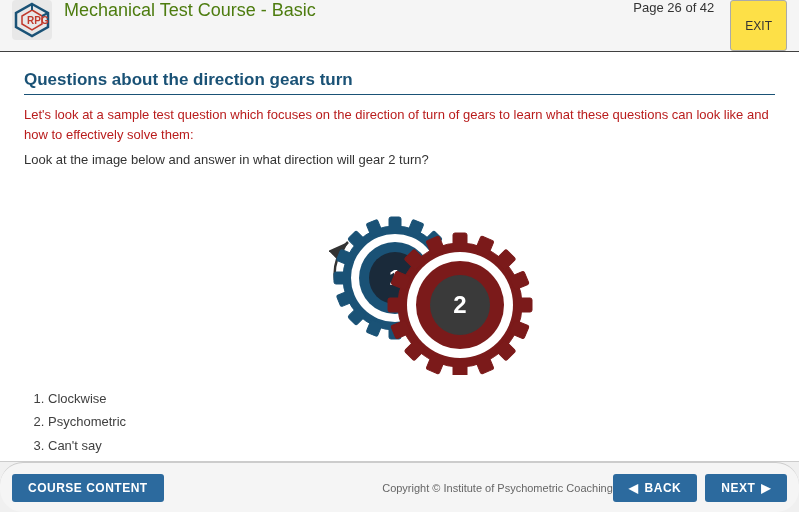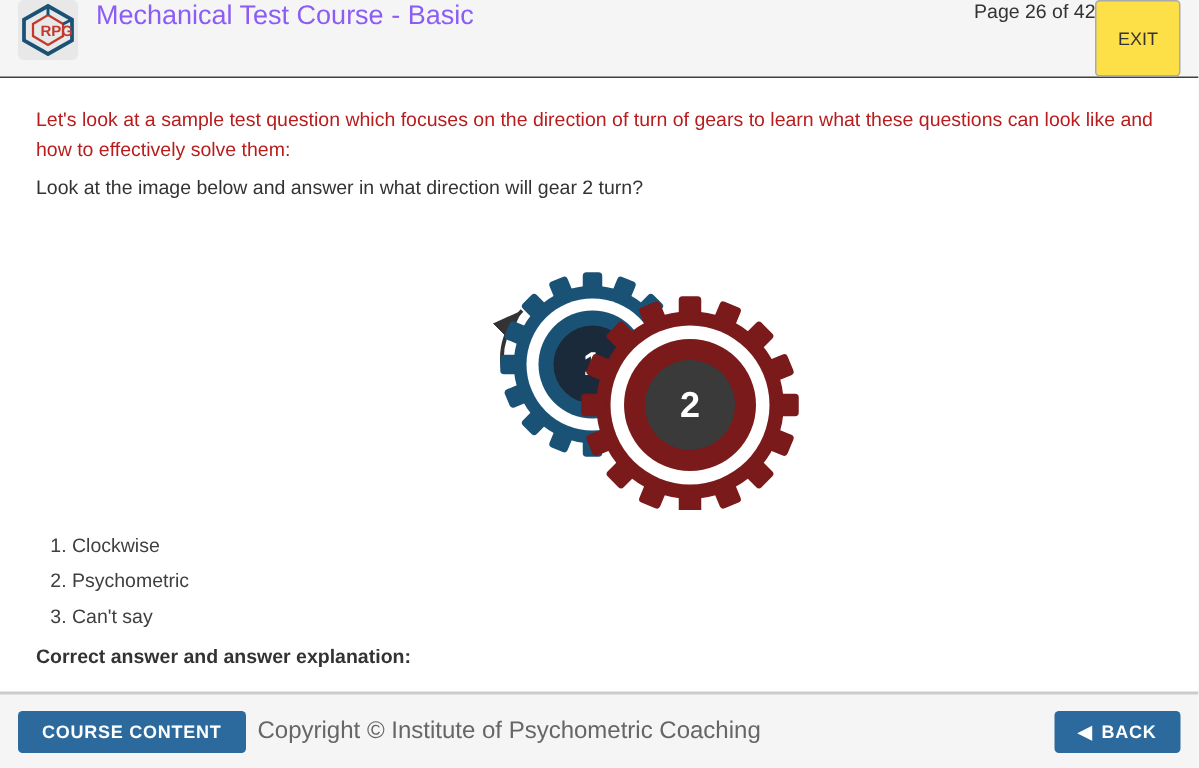--- a/index.html
+++ b/index.html
@@ -14,27 +14,28 @@
       height: 52px;
     }
     #logo {
       width: 40px;
       height: 40px;
       margin-right: 12px;
       flex-shrink: 0;
     }
     #header-title {
       font-size: 18px;
-      color: #8b5cf6;
+      color: #4d7c0f;
       font-weight: normal;
       flex: 1;
     }
     #page-info {
       font-size: 13px;
       color: #333;
+      margin-right: 16px;
     }
     #exit-button {
       background: #fde047;
       border: 1px solid #aaa;
       padding: 5px 14px;
       font-size: 12px;
       cursor: pointer;
       color: #333;
       border-radius: 3px;
     }
@@ -94,37 +95,38 @@
     }
 
     
     #footer {
       background: #f5f5f5;
       border-top: 1px solid #ccc;
       display: flex;
       align-items: center;
       height: 50px;
       padding: 0 12px;
+      border-radius: 23px;
     }
     .footer-btn {
       background: #2c6a9e;
       color: #fff;
       border: none;
       padding: 7px 16px;
       font-size: 12px;
       font-weight: bold;
       cursor: pointer;
       margin-right: 8px;
       border-radius: 3px;
       letter-spacing: 0.5px;
     }
     #footer-copyright {
       flex: 1;
-      text-align: left;
-      font-size: 16px;
+      text-align: right;
+      font-size: 11px;
       color: #666;
     }
     #nav-buttons {
       display: flex;
       gap: 8px;
     }
     .nav-btn {
       background: #2c6a9e;
       color: #fff;
       border: none;
@@ -152,20 +154,21 @@
     <line x1="20" y1="10" x2="20" y2="4" stroke="#1a5276" stroke-width="2"></line>
     <line x1="30" y1="16" x2="36" y2="13" stroke="#1a5276" stroke-width="2"></line>
     <text x="15" y="24" font-size="10" font-weight="bold" fill="#c0392b">RPG</text>
   </svg>
   <span id="header-title">Mechanical Test Course - Basic</span>
   <span id="page-info">Page 26 of 42</span>
   <button id="exit-button">EXIT</button>
 </div>
 
 <div id="main">
+  <div id="section-title">Questions about the direction gears turn</div>
   <div id="intro-text">Let's look at a sample test question which focuses on the direction of turn of gears to learn what these questions can look like and how to effectively solve them:</div>
   <div id="question-text">Look at the image below and answer in what direction will gear 2 turn?</div>
 
   <div id="gears-area">
     <svg width="320" height="185" viewBox="0 0 320 185" xmlns="http://www.w3.org/2000/svg">
 
       <path d="M 95 90 A 45 45 0 0 1 108 52" stroke="#333" stroke-width="2.5" fill="none" marker-end="url(#arrowhead)"></path>
       <defs>
         <marker id="arrowhead" markerWidth="8" markerHeight="6" refX="8" refY="3" orient="auto">
           <polygon points="0 0, 8 3, 0 6" fill="#333"></polygon>
@@ -268,14 +271,18 @@
 </div>
 
 <div id="footer">
   <button class="footer-btn">COURSE CONTENT</button>
   <span id="footer-copyright">Copyright © Institute of Psychometric Coaching</span>
   <div id="nav-buttons">
     <button class="nav-btn">
       <span class="arrow-left">◀</span>
       <span>BACK</span>
     </button>
+    <button class="nav-btn">
+      <span>NEXT</span>
+      <span class="arrow-right">▶</span>
+    </button>
   </div>
 </div>
 
 </body></html>

